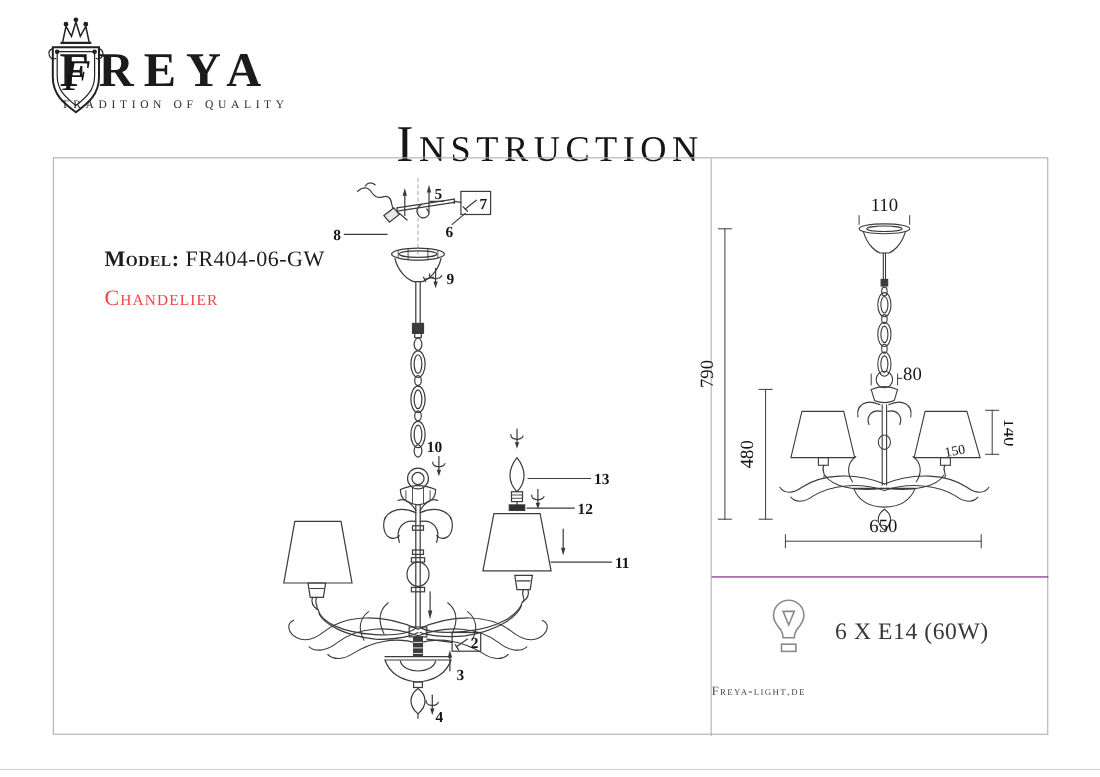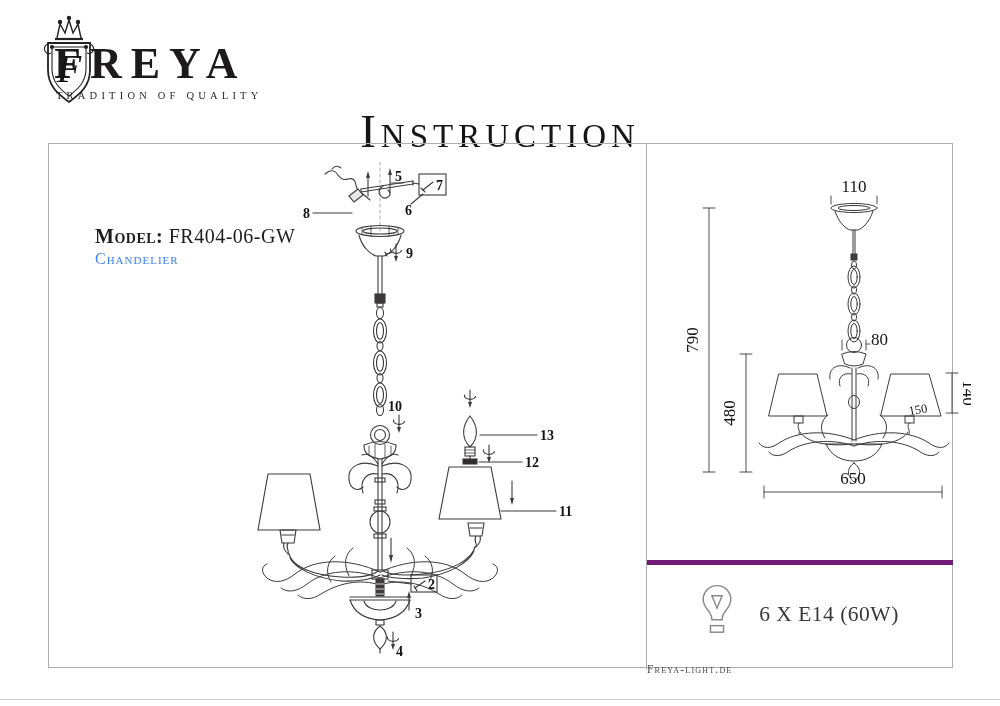--- a/index.html
+++ b/index.html
@@ -13,28 +13,28 @@
   .brand-text { margin-left:14px; margin-top:30px; }
   .brand-name { font-size:44px; font-weight:bold; letter-spacing:9px; color:#1c1a1b; line-height:1; }
   .brand-tagline { font-size:10.5px; letter-spacing:4.2px; color:#2b2b2b; margin-top:4px; margin-left:2px; }
   .page-title { position:absolute; left:500px; top:56px; transform:translateX(-50%);
                 font-size:47px; letter-spacing:5px; color:#161414; font-variant:small-caps; white-space:nowrap;margin-top:48px; }
 
   
   .main-box { position:absolute; left:48px; top:143px; width:905px; height:525px;
               border:1px solid #aeaeae; }
   .box-left  { position:absolute; left:0; top:0; width:598px; height:525px; border-right:1px solid #aeaeae; }
-  .box-right-top    { position:absolute; left:616px; top:0; width:306px; height:398px; }
-  .box-right-bottom { position:absolute; left:598px; top:416px; width:306px; height:127px; border-top:5px solid #701a75; }
+  .box-right-top    { position:absolute; left:566px; top:0; width:306px; height:398px; }
+  .box-right-bottom { position:absolute; left:598px; top:380px; width:306px; height:127px; border-top:1px solid #701a75; }
 
   .model-lines { position:absolute; left:46px; top:44px; color:#1e1c1d; }
   .model-line1 { font-size:20px; letter-spacing:0.5px;margin-top:37px; }
   .model-label { font-weight:bold; font-variant:small-caps; }
   .model-code  { font-weight:400; }
-  .model-type  { font-size:16px; font-variant:small-caps; letter-spacing:1px; margin-top:2px; color:#3b82f6; }
+  .model-type  { font-size:20px; font-variant:small-caps; letter-spacing:1px; margin-top:12px; color:#ef4444; }
 
   svg { position:absolute; left:0; top:0; }
   svg text { font-family:"Liberation Serif", serif; fill:#161415; }
   .part-label { font-size:14px; font-weight:bold; }
   .dim-label  { font-size:17px; }
   .dim-small  { font-size:12.5px; }
 
   
   .spec-row { position:absolute; left:0; top:18px; width:100%; display:flex;
               justify-content:center; align-items:center; gap:26px; }

